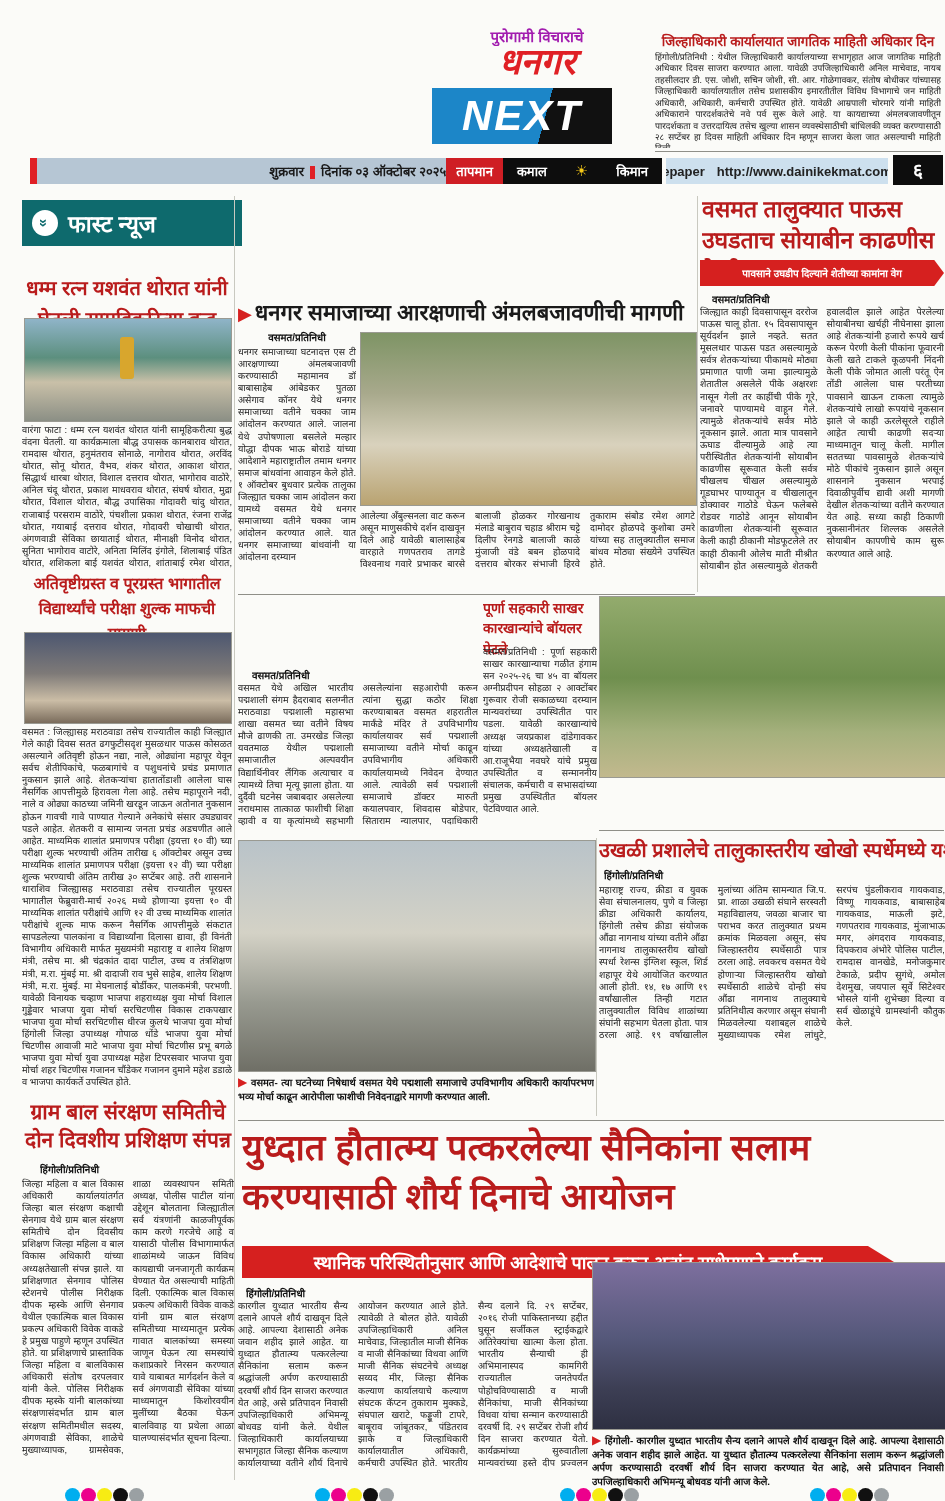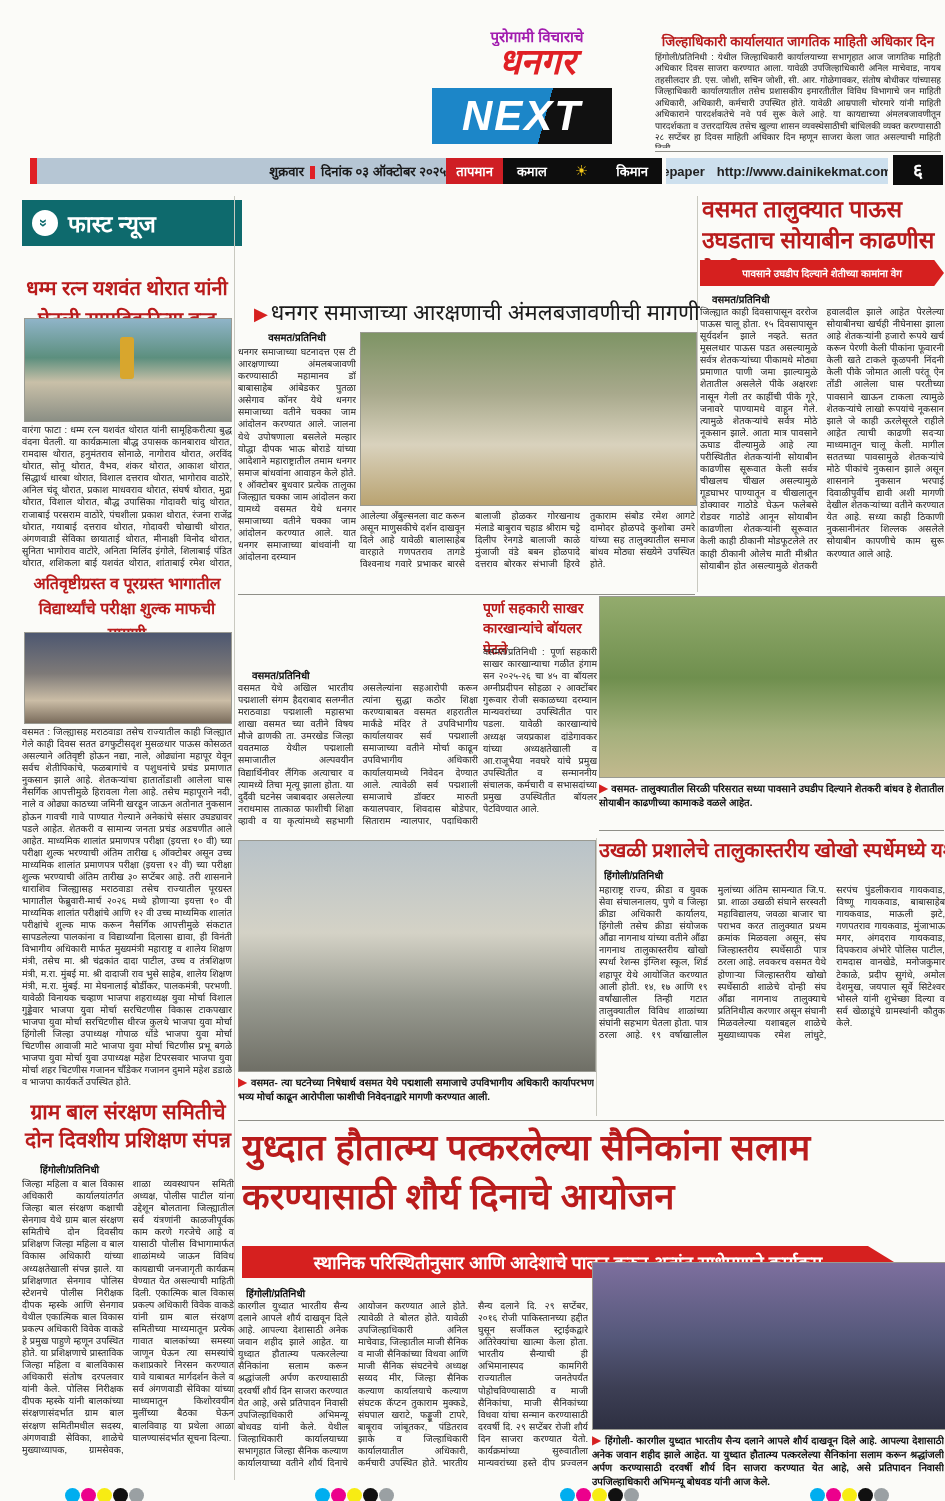--- a/index.html
+++ b/index.html
@@ -107,40 +107,39 @@
   <div class="abs photo ph-meeting" style="left:24px;top:632px;width:206px;height:90px;"></div>
   <div class="abs body-text" style="left:22px;top:726px;width:210px;height:364px;">वसमत : जिल्ह्यासह मराठवाडा तसेच राज्यातील काही जिल्ह्यात गेले काही दिवस सतत ढगफुटीसदृश मुसळधार पाऊस कोसळत असल्याने अतिवृष्टी होऊन नद्या, नाले, ओढ्यांना महापूर येवून सर्वच शेतीपिकांचे, फळबागांचे व पशुधनांचे प्रचंड प्रमाणात नुकसान झाले आहे. शेतकऱ्यांचा हातातोंडाशी आलेला घास नैसर्गिक आपत्तीमुळे हिरावला गेला आहे. तसेच महापूराने नदी, नाले व ओढ्या काठच्या जमिनी खरडून जाऊन अतोनात नुकसान होऊन गावची गावे पाण्यात गेल्याने अनेकांचे संसार उघड्यावर पडले आहेत. शेतकरी व सामान्य जनता प्रचंड अडचणीत आले आहेत. माध्यमिक शालांत प्रमाणपत्र परीक्षा (इयत्ता १० वी) च्या परीक्षा शुल्क भरण्याची अंतिम तारीख ६ ऑक्टोबर असून उच्च माध्यमिक शालांत प्रमाणपत्र परीक्षा (इयत्ता १२ वी) च्या परीक्षा शुल्क भरण्याची अंतिम तारीख ३० सप्टेंबर आहे. तरी शासनाने धाराशिव जिल्ह्यासह मराठवाडा तसेच राज्यातील पूरग्रस्त भागातील फेब्रुवारी-मार्च २०२६ मध्ये होणाऱ्या इयत्ता १० वी माध्यमिक शालांत परीक्षांचे आणि १२ वी उच्च माध्यमिक शालांत परीक्षांचे शुल्क माफ करून नैसर्गिक आपत्तीमुळे संकटात सापडलेल्या पालकांना व विद्यार्थ्यांना दिलासा द्यावा, ही विनंती विभागीय अधिकारी मार्फत मुख्यमंत्री महाराष्ट्र व शालेय शिक्षण मंत्री, तसेच मा. श्री चंद्रकांत दादा पाटील, उच्च व तंत्रशिक्षण मंत्री, म.रा. मुंबई मा. श्री दादाजी राव भुसे साहेब, शालेय शिक्षण मंत्री, म.रा. मुंबई. मा मेघनालाई बोर्डीकर, पालकमंत्री, परभणी. यावेळी विनायक चव्हाण भाजपा शहराध्यक्ष युवा मोर्चा विशाल गुड्डेवार भाजपा युवा मोर्चा सरचिटणीस विकास टाकपखार भाजपा युवा मोर्चा सरचिटणीस धीरज कुलथे भाजपा युवा मोर्चा हिंगोली जिल्हा उपाध्यक्ष गोपाळ धोंडे भाजपा युवा मोर्चा चिटणीस आवाजी माटे भाजपा युवा मोर्चा चिटणीस प्रभू बगळे भाजपा युवा मोर्चा युवा उपाध्यक्ष महेश टिपरसवार भाजपा युवा मोर्चा शहर चिटणीस गजानन चौंडेकर गजानन दुमाने महेश डडाळे व भाजपा कार्यकर्ते उपस्थित होते.</div>
 
   <div class="abs headline" style="left:22px;top:1098px;width:212px;font-size:21px;line-height:1.35;text-align:center;">ग्राम बाल संरक्षण समितीचे दोन दिवशीय प्रशिक्षण संपन्न</div>
   <div class="abs byline" style="left:40px;top:1162px;width:150px;">हिंगोली/प्रतिनिधी</div>
   <div class="abs body-text cols2" style="left:22px;top:1178px;width:212px;height:300px;">जिल्हा महिला व बाल विकास अधिकारी कार्यालयांतर्गत जिल्हा बाल संरक्षण कक्षाची सेनगाव येथे ग्राम बाल संरक्षण समितीचे दोन दिवसीय प्रशिक्षण जिल्हा महिला व बाल विकास अधिकारी यांच्या अध्यक्षतेखाली संपन्न झाले. या प्रशिक्षणात सेनगाव पोलिस स्टेशनचे पोलीस निरीक्षक दीपक म्हस्के आणि सेनगाव येथील एकात्मिक बाल विकास प्रकल्प अधिकारी विवेक वाकडे हे प्रमुख पाहुणे म्हणून उपस्थित होते. या प्रशिक्षणाचे प्रास्ताविक जिल्हा महिला व बालविकास अधिकारी संतोष दरपलवार यांनी केले. पोलिस निरीक्षक दीपक म्हस्के यांनी बालकांच्या संरक्षणासंदर्भात ग्राम बाल संरक्षण समितीमधील सदस्य, अंगणवाडी सेविका, शाळेचे मुख्याध्यापक, ग्रामसेवक, शाळा व्यवस्थापन समिती अध्यक्ष, पोलीस पाटील यांना उद्देशून बोलताना जिल्ह्यातील सर्व यंत्रणांनी काळजीपूर्वक काम करणे गरजेचे आहे व यासाठी पोलीस विभागामार्फत शाळांमध्ये जाऊन विविध कायद्याची जनजागृती कार्यक्रम घेण्यात येत असल्याची माहिती दिली. एकात्मिक बाल विकास प्रकल्प अधिकारी विवेक वाकडे यांनी ग्राम बाल संरक्षण समितीच्या माध्यमातून प्रत्येक गावात बालकांच्या समस्या जाणून घेऊन त्या समस्यांचे कशाप्रकारे निरसन करण्यात यावे याबाबत मार्गदर्शन केले व सर्व अंगणवाडी सेविका यांच्या माध्यमातून किशोरवयीन मुलींच्या बैठका घेऊन बालविवाह या प्रथेला आळा घालण्यासंदर्भात सूचना दिल्या.</div>
 
   <div class="abs vr" style="left:234px;top:196px;height:1284px;"></div>
   <div class="abs vr" style="left:697px;top:196px;height:396px;"></div>
 
-  <div class="abs" style="left:238px;top:296px;width:458px;font-size:22px;font-weight:normal;margin-left:16px;"><span class="tri" style="font-size:18px;">▶</span><span>धनगर समाजाच्या आरक्षणाची अंमलबजावणीची मागणी</span></div>
+  <div class="abs" style="left:238px;top:296px;width:458px;font-size:22px;font-weight:bold;"><span class="tri" style="font-size:18px;">▶</span><span>धनगर समाजाच्या आरक्षणाची अंमलबजावणीची मागणी</span></div>
   <div class="abs byline center" style="left:238px;top:330px;width:118px;">वसमत/प्रतिनिधी</div>
   <div class="abs body-text" style="left:238px;top:346px;width:118px;height:244px;">धनगर समाजाच्या घटनादत्त एस टी आरक्षणाच्या अंमलबजावणी करण्यासाठी महामानव डॉ बाबासाहेब आंबेडकर पुतळा असेगाव कॉनर येथे धनगर समाजाच्या वतीने चक्का जाम आंदोलन करण्यात आले. जालना येथे उपोषणाला बसलेले मल्हार योद्धा दीपक भाऊ बोराडे यांच्या आदेशाने महाराष्ट्रातील तमाम धनगर समाज बांधवांना आवाहन केले होते. १ ऑक्टोबर बुधवार प्रत्येक तालुका जिल्ह्यात चक्का जाम आंदोलन करा यामध्ये वसमत येथे धनगर समाजाच्या वतीने चक्का जाम आंदोलन करण्यात आले. यात धनगर समाजाच्या बांधवांनी या आंदोलना दरम्यान</div>
   <div class="abs photo ph-crowd" style="left:360px;top:332px;width:335px;height:172px;"></div>
   <div class="abs body-text cols3" style="left:360px;top:510px;width:335px;height:80px;">आलेल्या अँबुल्सनला वाट करून असून माणुसकीचे दर्शन दाखवून दिले आहे यावेळी बालासाहेब वारहाते गणपतराव तागडे विश्वनाथ गवारे प्रभाकर बारसे बालाजी होळकर गोरखनाथ मंलाडे बाबुराव चहाड श्रीराम चट्टे दिलीप रेनगडे बालाजी काळे मुंजाजी वंडे बबन होळपादे दत्तराव बोरकर संभाजी हिरवे तुकाराम संबोड रमेश आगटे दामोदर होळपदे कुशोबा उमरे यांच्या सह तालुक्यातील समाज बांधव मोठ्या संख्येने उपस्थित होते.</div>
   <div class="abs hr" style="left:238px;top:594px;width:457px;"></div>
 
   <div class="abs byline" style="left:252px;top:668px;width:130px;">वसमत/प्रतिनिधी</div>
   <div class="abs body-text cols2" style="left:238px;top:682px;width:240px;height:152px;">वसमत येथे अखिल भारतीय पद्मशाली संगम हैदराबाद सलग्नीत मराठवाडा पद्मशाली महासभा शाखा वसमत च्या वतीने विषय मौजे ढाणकी ता. उमरखेड जिल्हा यवतमाळ येथील पद्मशाली समाजातील अल्पवयीन विद्यार्थिनीवर लैंगिक अत्याचार व त्यामध्ये तिचा मृत्यू झाला होता. या दुर्दैवी घटनेस जबाबदार असलेल्या नराधमास तात्काळ फाशीची शिक्षा व्हावी व या कृत्यांमध्ये सहभागी असलेल्यांना सहआरोपी करून त्यांना सुद्धा कठोर शिक्षा करण्याबाबत वसमत शहरातील मार्कंडे मंदिर ते उपविभागीय कार्यालयावर सर्व पद्मशाली समाजाच्या वतीने मोर्चा काढून उपविभागीय अधिकारी कार्यालयामध्ये निवेदन देण्यात आले. त्यावेळी सर्व पद्मशाली समाजाचे डॉक्टर मारुती कयालपवार, शिवदास बोडेपार, सिताराम न्यालपार, पदाधिकारी कार्यकर्ते समाज बांधव मोठ्या संख्येने उपस्थित होते.</div>
 
   <div class="abs headline" style="left:483px;top:598px;width:114px;font-size:14px;line-height:1.45;">पूर्णा सहकारी साखर कारखान्यांचे बॉयलर पेटले</div>
   <div class="abs body-text" style="left:483px;top:646px;width:114px;height:188px;">वसमत/प्रतिनिधी : पूर्णा सहकारी साखर कारखान्याचा गळीत हंगाम सन २०२५-२६ चा ४५ वा बॉयलर अग्नीप्रदीपन सोहळा २ आक्टोंबर गुरूवार रोजी सकाळच्या दरम्यान मान्यवरांच्या उपस्थितीत पार पडला. यावेळी कारखान्यांचे अध्यक्ष जयप्रकाश दांडेगावकर यांच्या अध्यक्षतेखाली व आ.राजूभैया नवघरे यांचे प्रमुख उपस्थितीत व सन्माननीय संचालक, कर्मचारी व सभासदांच्या प्रमुख उपस्थितीत बॉयलर पेटविण्यात आले.</div>
 
   <div class="abs headline" style="left:702px;top:194px;width:242px;font-size:23px;line-height:1.35;">वसमत तालुक्यात पाऊस उघडताच सोयाबीन काढणीस केली सुरूवात</div>
   <div class="abs red-banner arrow" style="left:700px;top:260px;width:244px;height:26px;font-size:10px;">पावसाने उघडीप दिल्याने शेतीच्या कामांना वेग</div>
   <div class="abs byline" style="left:712px;top:292px;width:130px;">वसमत/प्रतिनिधी</div>
   <div class="abs body-text cols2" style="left:700px;top:306px;width:244px;height:286px;">जिल्ह्यात काही दिवसापासून दररोज पाऊस चालू होता. १५ दिवसापासून सूर्यदर्शन झाले नव्हते. सतत मूसलधार पाऊस पडत असल्यामुळे सर्वत्र शेतकऱ्यांच्या पीकामधे मोठ्या प्रमाणात पाणी जमा झाल्यामुळे शेतातील असलेले पीके अक्षरशः नासून गेली तर काहींची पीके गूरे, जनावरे पाण्यामधे वाहून गेले. त्यामुळे शेतकऱ्यांचे सर्वत्र मोठे नूकसान झाले. आता मात्र पावसाने ऊघाड दील्यामुळे आहे त्या परीस्थितीत शेतकऱ्यांनी सोयाबीन काढणीस सूरूवात केली सर्वत्र चीखलच चीखल असल्यामुळे गूडघाभर पाण्यातून व चीखलातून डोक्यावर गाठोडे घेऊन फलेबसे रोडवर गाठोडे आनून सोयाबीन काढणीला शेतकऱ्यांनी सूरूवात केली काही ठीकानी मोडफूटलेले तर काही ठीकानी ओलेच माती मीश्रीत सोयाबीन होत असल्यामुळे शेतकरी हवालदील झाले आहेत पेरलेल्या सोयाबीनचा खर्चही नीघेनासा झाला आहे शेतकऱ्यांनी हजारो रूपये खर्च करून पेरणी केली पीकांना फूवारनी केली खते टाकले कूळपनी निंदनी केली पीके जोमात आली परंतू ऐन तोंडी आलेला घास परतीच्या पावसाने खाऊन टाकला त्यामुळे शेतकऱ्यांचे लाखो रूपयांचे नूकसान झाले जे काही ऊरलेसूरले राहीले आहेत त्याची काढणी सदऱ्या माध्यमातून चालू केली. मागील सततच्या पावसामुळे शेतकऱ्यांचे मोठे पीकांचे नुकसान झाले असून शासनाने नुकसान भरपाई दिवाळीपुर्वीच द्यावी अशी मागणी देखील शेतकऱ्यांच्या वतीने करण्यात येत आहे. सध्या काही ठिकाणी नुकसानीनंतर शिल्लक असलेले सोयाबीन कापणीचे काम सुरू करण्यात आले आहे.</div>
 
   <div class="abs photo ph-field" style="left:599px;top:596px;width:345px;height:180px;"></div>
-  <div class="abs caption" style="left:599px;top:780px;width:345px;height:38px;"><span class="tri">▶</span><span>वसमत- तालुक्यातील सिरळी परिसरात सध्या पावसाने उघडीप दिल्याने शेतकरी बांधव हे शेतातील सोयाबीन काढणीच्या कामाकडे वळले आहेत.</span></div>
   <div class="abs hr" style="left:599px;top:830px;width:345px;"></div>
 
   <div class="abs photo ph-march" style="left:238px;top:840px;width:356px;height:230px;"></div>
   <div class="abs caption" style="left:238px;top:1074px;width:356px;height:42px;"><span class="tri">▶</span><span>वसमत- त्या घटनेच्या निषेधार्थ वसमत येथे पद्मशाली समाजाचे उपविभागीय अधिकारी कार्यापरभण भव्य मोर्चा काढून आरोपीला फाशीची निवेदनाद्वारे मागणी करण्यात आली.</span></div>
 
   <div class="abs vr" style="left:596px;top:838px;height:278px;"></div>
   <div class="abs headline" style="left:599px;top:836px;width:346px;font-size:20px;white-space:nowrap;">उखळी प्रशालेचे तालुकास्तरीय खोखो स्पर्धेमध्ये यश</div>
   <div class="abs byline" style="left:604px;top:868px;width:140px;">हिंगोली/प्रतिनिधी</div>
   <div class="abs body-text cols3" style="left:599px;top:884px;width:346px;height:232px;">महाराष्ट्र राज्य, क्रीडा व युवक सेवा संचालनालय, पुणे व जिल्हा क्रीडा अधिकारी कार्यालय, हिंगोली तसेच क्रीडा संयोजक औंढा नागनाथ यांच्या वतीने औंढा नागनाथ तालुकास्तरीय खोखो स्पर्धा रेशन्स इंग्लिश स्कूल, शिर्ड शहापूर येथे आयोजित करण्यात आली होती. १४, १७ आणि १९ वर्षांखालील तिन्ही गटात तालुक्यातील विविध शाळांच्या संघांनी सहभाग घेतला होता. पात्र ठरला आहे. १९ वर्षाखालील मुलांच्या अंतिम सामन्यात जि.प. प्रा. शाळा उखळी संघाने सरस्वती महाविद्यालय, जवळा बाजार चा पराभव करत तालुक्यात प्रथम क्रमांक मिळवला असून, संघ जिल्हास्तरीय स्पर्धेसाठी पात्र ठरला आहे. लवकरच वसमत येथे होणाऱ्या जिल्हास्तरीय खोखो स्पर्धेसाठी शाळेचे दोन्ही संघ औंढा नागनाथ तालुक्याचे प्रतिनिधीत्व करणार असून संघानी मिळवलेल्या यशाबद्दल शाळेचे मुख्याध्यापक रमेश लांधुटे, सरपंच पुंडलीकराव गायकवाड, विष्णू गायकवाड, बाबासाहेब गायकवाड, माऊली झटे, गणपतराव गायकवाड, मुंजाभाऊ मगर, अंगदराव गायकवाड, दिपकराव अंभोरे पोलिस पाटील, रामदास वानखेडे, मनोजकुमार टेकाळे, प्रदीप सुगंधे, अमोल देशमुख, जयपाल सूर्वे सिटेश्वर भोसले यांनी शुभेच्छा दिल्या व सर्व खेळाडूंचे ग्रामस्थांनी कौतुक केले.</div>
   <div class="abs hr" style="left:238px;top:1120px;width:706px;"></div>

